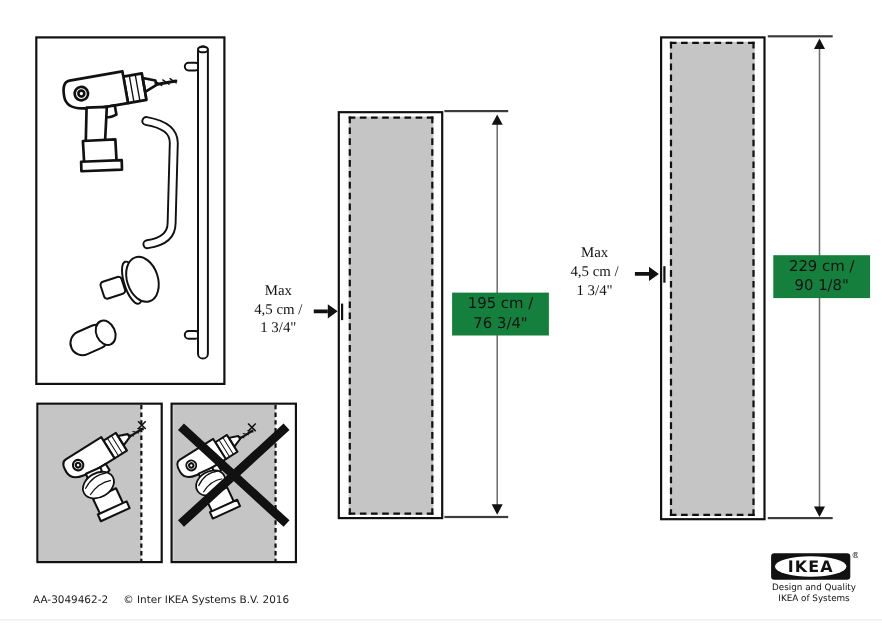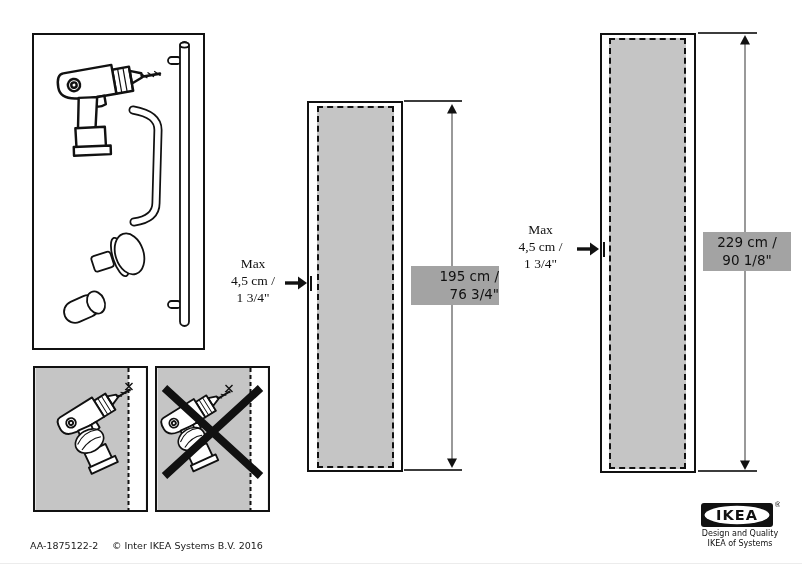--- a/index.html
+++ b/index.html
@@ -34,23 +34,23 @@
   .ext { position: absolute; height: 2px; background: #3c3c3c; }
   .ext1t { left: 404px; top: 100px; width: 58px; }
   .ext1b { left: 404px; top: 469px; width: 58px; }
   .ext2t { left: 698px; top: 32px;  width: 59px; }
   .ext2b { left: 698px; top: 470px; width: 59px; }
 
   .dim-arrow { position: absolute; }
   .dim1 { left: 444px; top: 103px; }
   .dim2 { left: 737px; top: 34px; }
 
-  .size-label { position: absolute; background: #a3a3a3; text-align: center;
+  .size-label { position: absolute; background: #15803d; text-align: center;
                 font-size: 13.5px; line-height: 17.5px; padding: 2px 0; color: #111; }
-  .size1 { left: 411px; top: 266px; width: 88px; text-align: right; }
+  .size1 { left: 411px; top: 266px; width: 88px; }
   .size2 { left: 703px; top: 232px; width: 88px; }
   .size-label span { display: block; }
 
   .max-arrow { position: absolute; }
   .ma1 { left: 285px; top: 276px; }
   .ma2 { left: 577px; top: 242px; }
 
   .footer-text { position: absolute; top: 540px; font-size: 9.5px; color: #1a1a1a; }
   .article   { left: 30px; }
   .copyright { left: 112px; text-align: right; }
@@ -178,21 +178,21 @@
 <svg class="dim-arrow dim2" width="16" height="437">
   <line x1="8" y1="9" x2="8" y2="428" stroke="#6e6e6e" stroke-width="1.4"></line>
   <polygon points="8,1 3,10.5 13,10.5" fill="#111"></polygon>
   <polygon points="8,436 3,426.5 13,426.5" fill="#111"></polygon>
 </svg>
 <div class="size-label size2">
   <span>229 cm /</span>
   <span>90 1/8"</span>
 </div>
 
-<div class="footer-text article">AA-1875122-2</div>
+<div class="footer-text article">AA-3049462-2</div>
 <div class="footer-text copyright">© Inter IKEA Systems B.V. 2016</div>
 
 <svg class="logo-svg" width="80" height="32" viewBox="0 0 80 32">
   <rect x="1" y="6" width="72" height="24" rx="3" fill="#111"></rect>
   <ellipse cx="37" cy="18" rx="32.5" ry="9.3" fill="#ffffff"></ellipse>
   <text x="37" y="23" text-anchor="middle" font-family="DejaVu Sans, sans-serif" font-size="14.5" font-weight="bold" letter-spacing="1" fill="#111">IKEA</text>
   <text x="74" y="10" font-family="DejaVu Sans, sans-serif" font-size="7.5" fill="#111">®</text>
 </svg>
 <div class="tagline">
   <span>Design and Quality</span>

